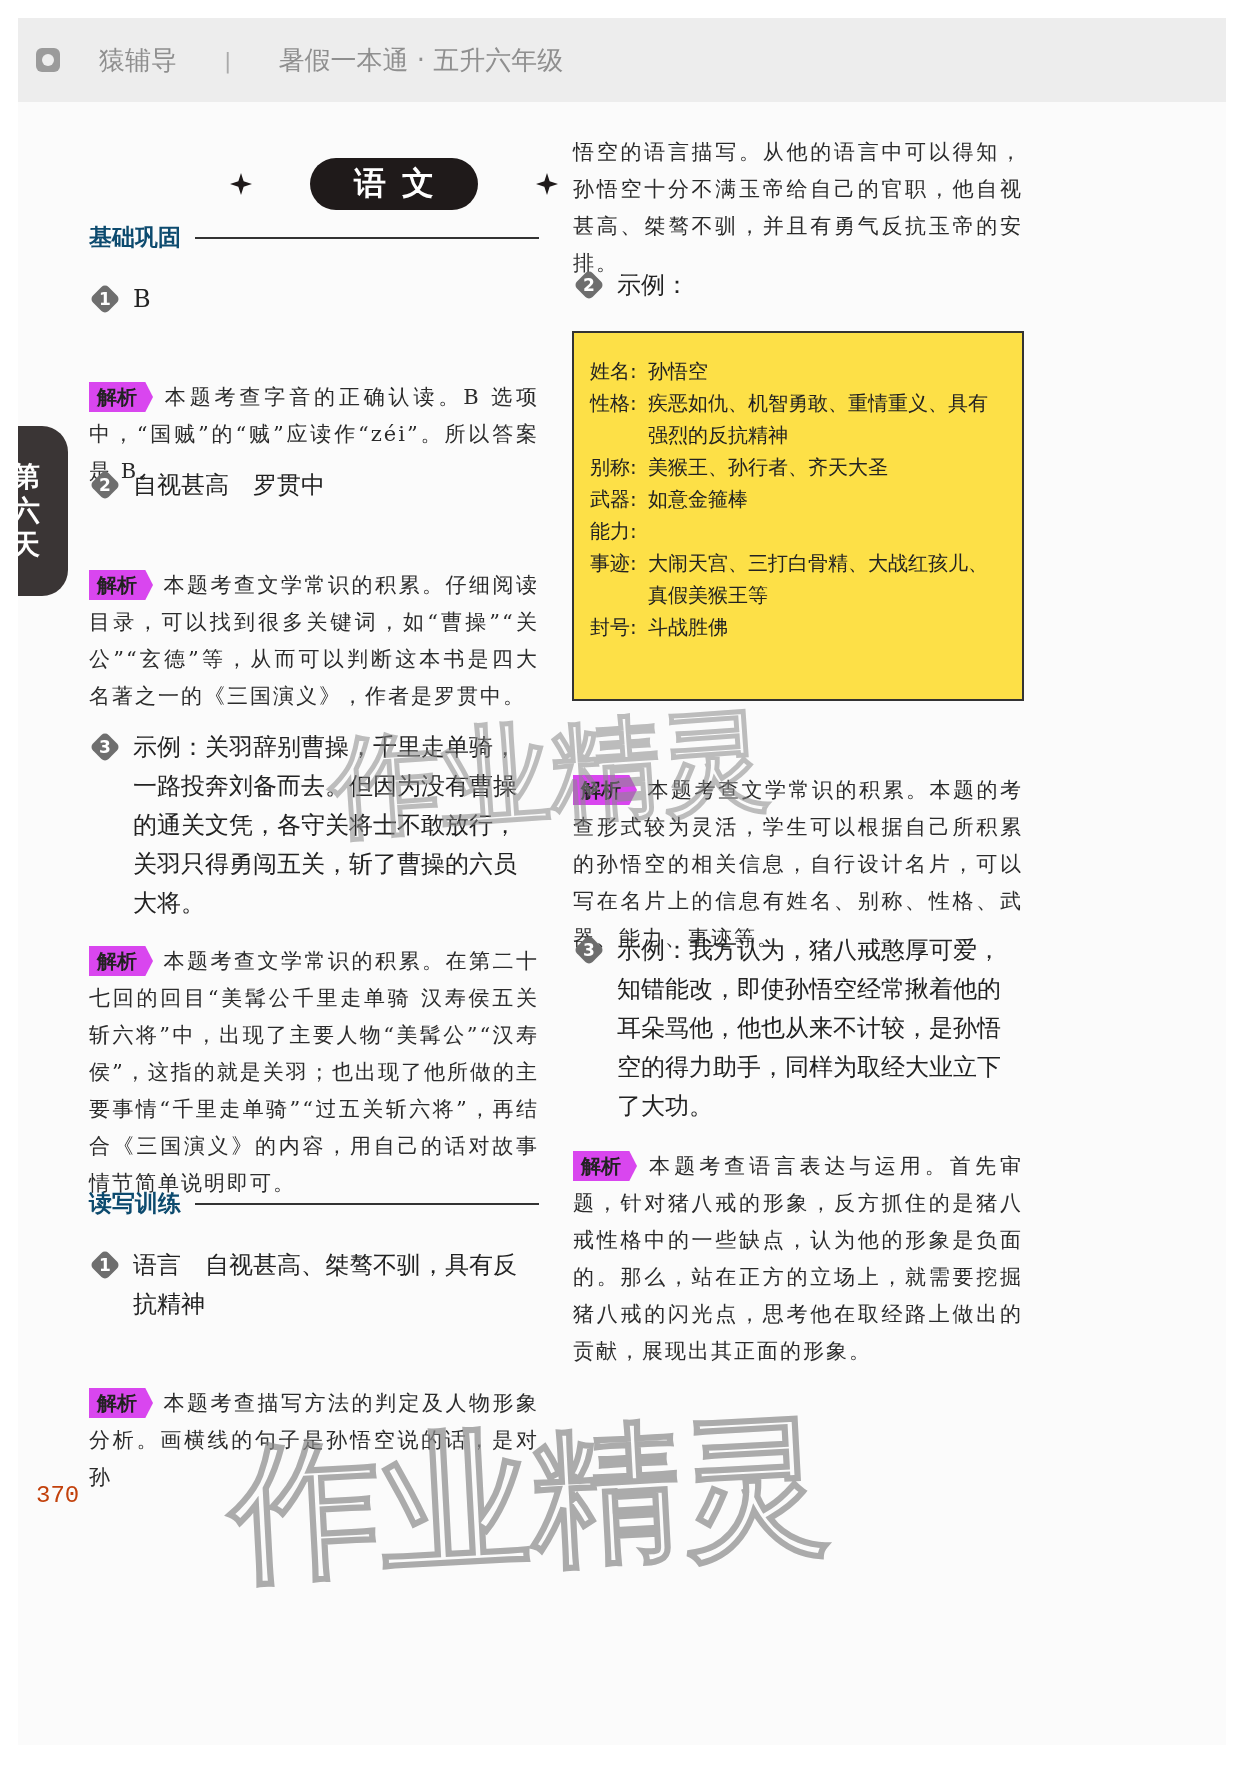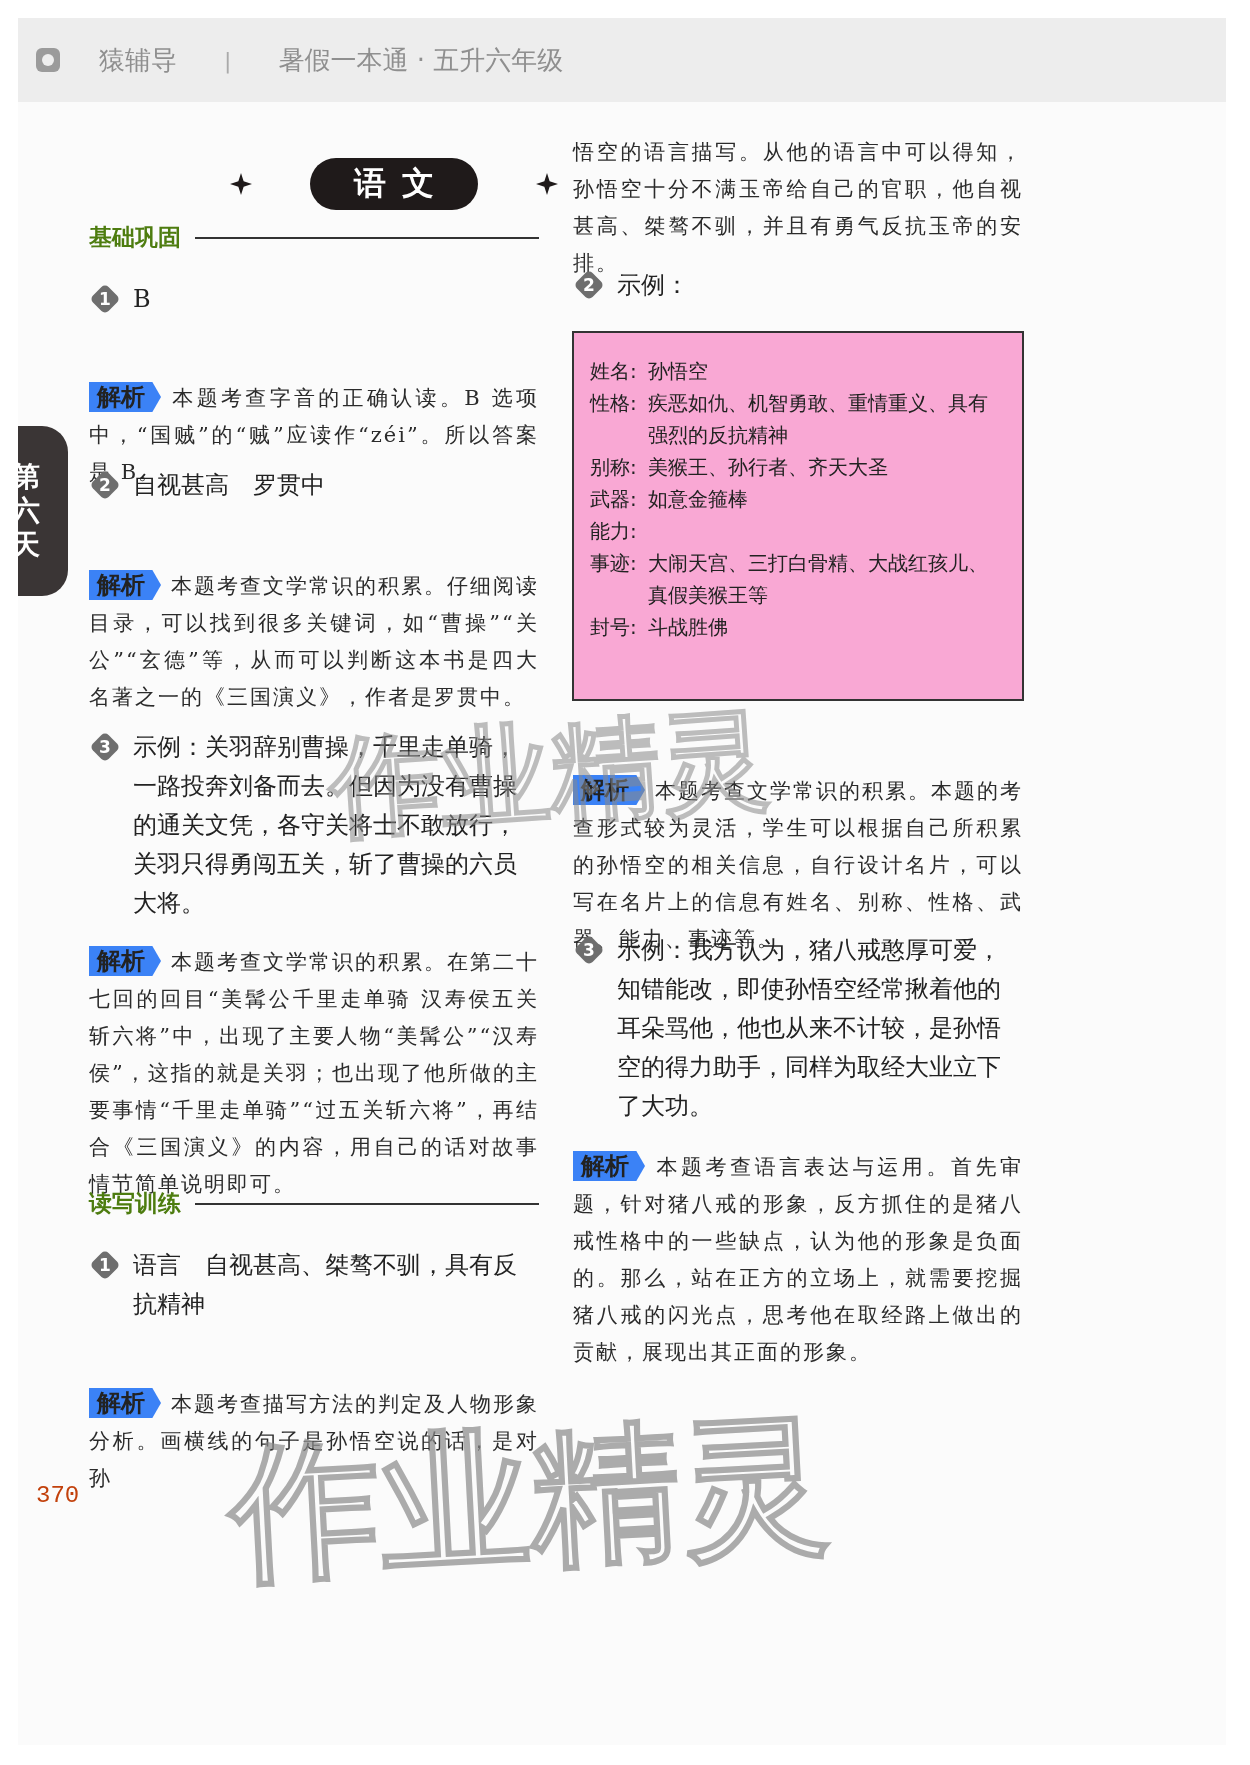--- a/index.html
+++ b/index.html
@@ -61,21 +61,21 @@
       border-radius: 0 26px 26px 0;
       color: #fff; font-family: "DejaVu Sans", sans-serif; font-weight: bold;
       font-size: 28px; line-height: 34px;
       display: flex; flex-direction: column; align-items: flex-start; justify-content: center;
       padding-left: 0px; box-sizing: border-box;
     }
     .side-tab span { display: block; margin-left: -6px; }
 
     .sec-title {
       position: absolute; display: flex; align-items: center; width: 505px;
-      font-family: "DejaVu Sans", sans-serif; font-weight: bold; font-size: 23px; color: #4d7c0f;
+      font-family: "DejaVu Sans", sans-serif; font-weight: bold; font-size: 23px; color: #0c4a6e;
     }
     .sec-title .rule { flex: 1; height: 2px; background: #333; margin-left: 14px; }
 
     .q { position: absolute; display: flex; width: 505px; }
     .q-badge {
       flex: 0 0 auto; width: 32px; height: 32px; margin-right: 12px; margin-top: 3px;
       position: relative;
     }
     .q-badge::before {
       content: ""; position: absolute; left: 5px; top: 5px; width: 22px; height: 22px;
@@ -90,30 +90,30 @@
       font-family: "DejaVu Sans", "Liberation Sans", sans-serif;
       font-size: 24px; line-height: 39px; color: #222;
     }
 
     .analysis {
       position: absolute; width: 505px;
       font-family: "DejaVu Serif", serif; font-size: 21px; line-height: 37px;
       color: #2b2b2b; text-align: justify; letter-spacing: 2px;
     }
     .tag {
-      display: inline-block; background: #3b82f6; color: #222;
-      font-family: "DejaVu Sans", sans-serif; font-weight: bold; font-size: 24px;
+      display: inline-block; background: #d946ef; color: #222;
+      font-family: "DejaVu Sans", sans-serif; font-weight: bold; font-size: 20px;
       padding: 0 16px 0 8px; margin-right: 10px; line-height: 30px; letter-spacing: 0;
       clip-path: polygon(0 0, 88% 0, 100% 50%, 88% 100%, 0 100%);
       margin-top: 48px;
     }
 
     .card {
       position: absolute; left: 640px; top: 331px; width: 452px; height: 370px;
-      border: 2px solid #333; box-sizing: border-box; background: #f9a8d4;
+      border: 2px solid #333; box-sizing: border-box; background: #fde047;
       padding: 22px 16px 0 16px;
       font-family: "DejaVu Sans", sans-serif; font-size: 20px; line-height: 32px; color: #222;
     }
     .card-row { display: flex; }
     .card-label { flex: 0 0 auto; width: 58px; }
     .card-value { flex: 1; }
 
     .page-num {
       position: absolute; left: 36px; top: 1482px;
       font-family: Liberation Mono, monospace; font-size: 24px; color: #c2410c;

